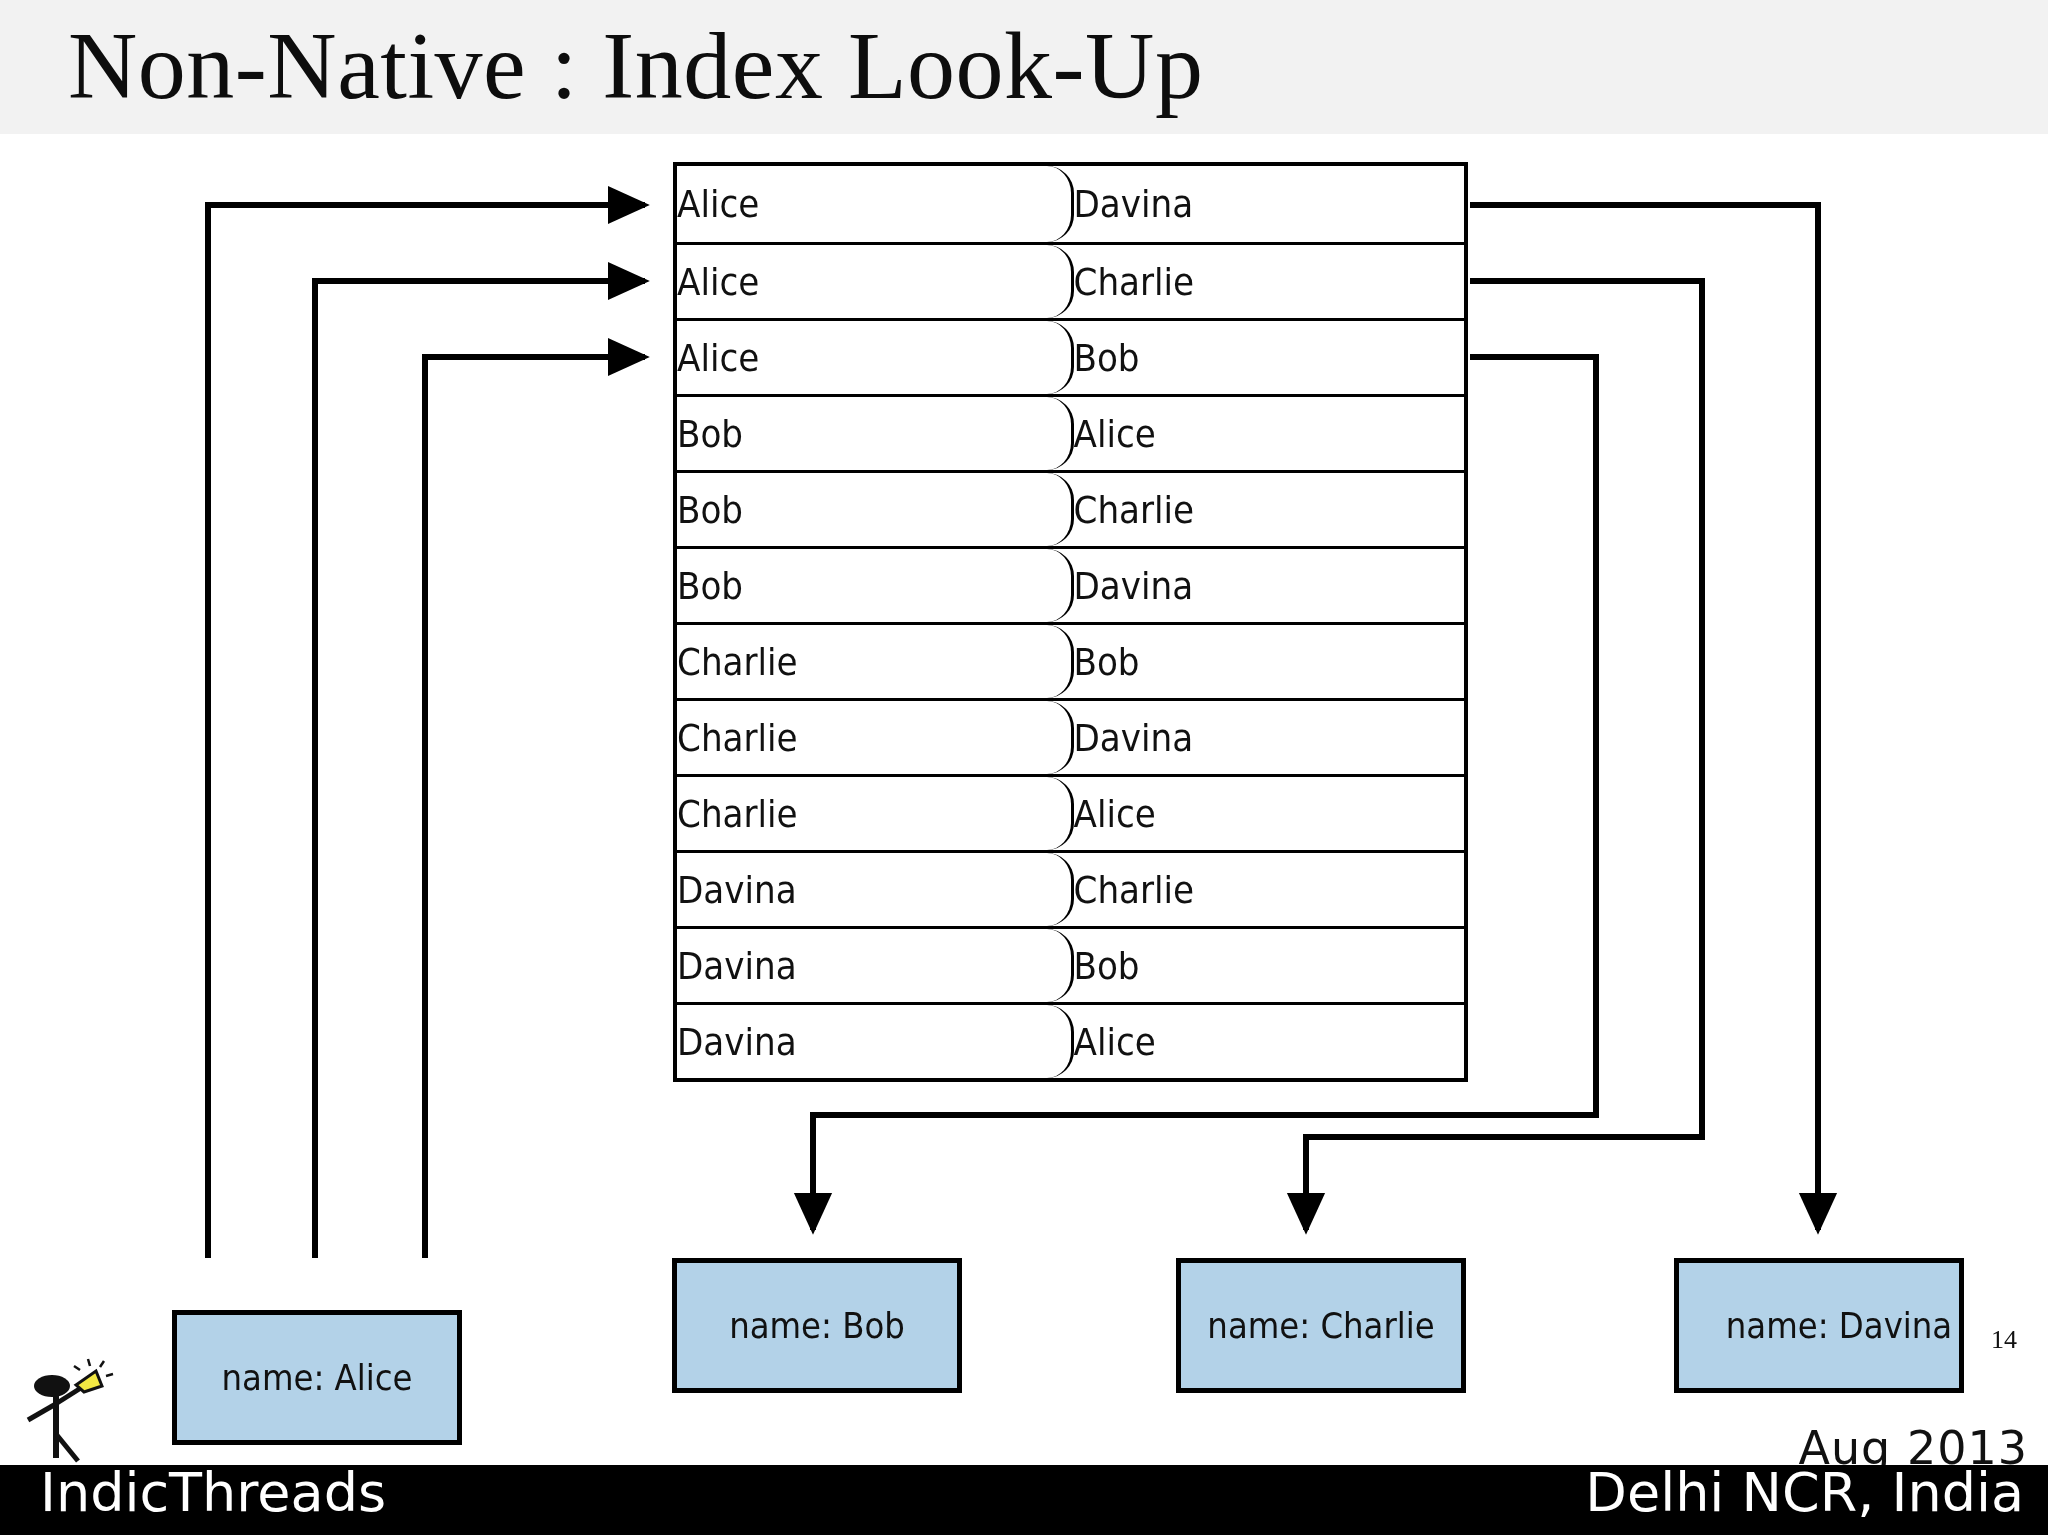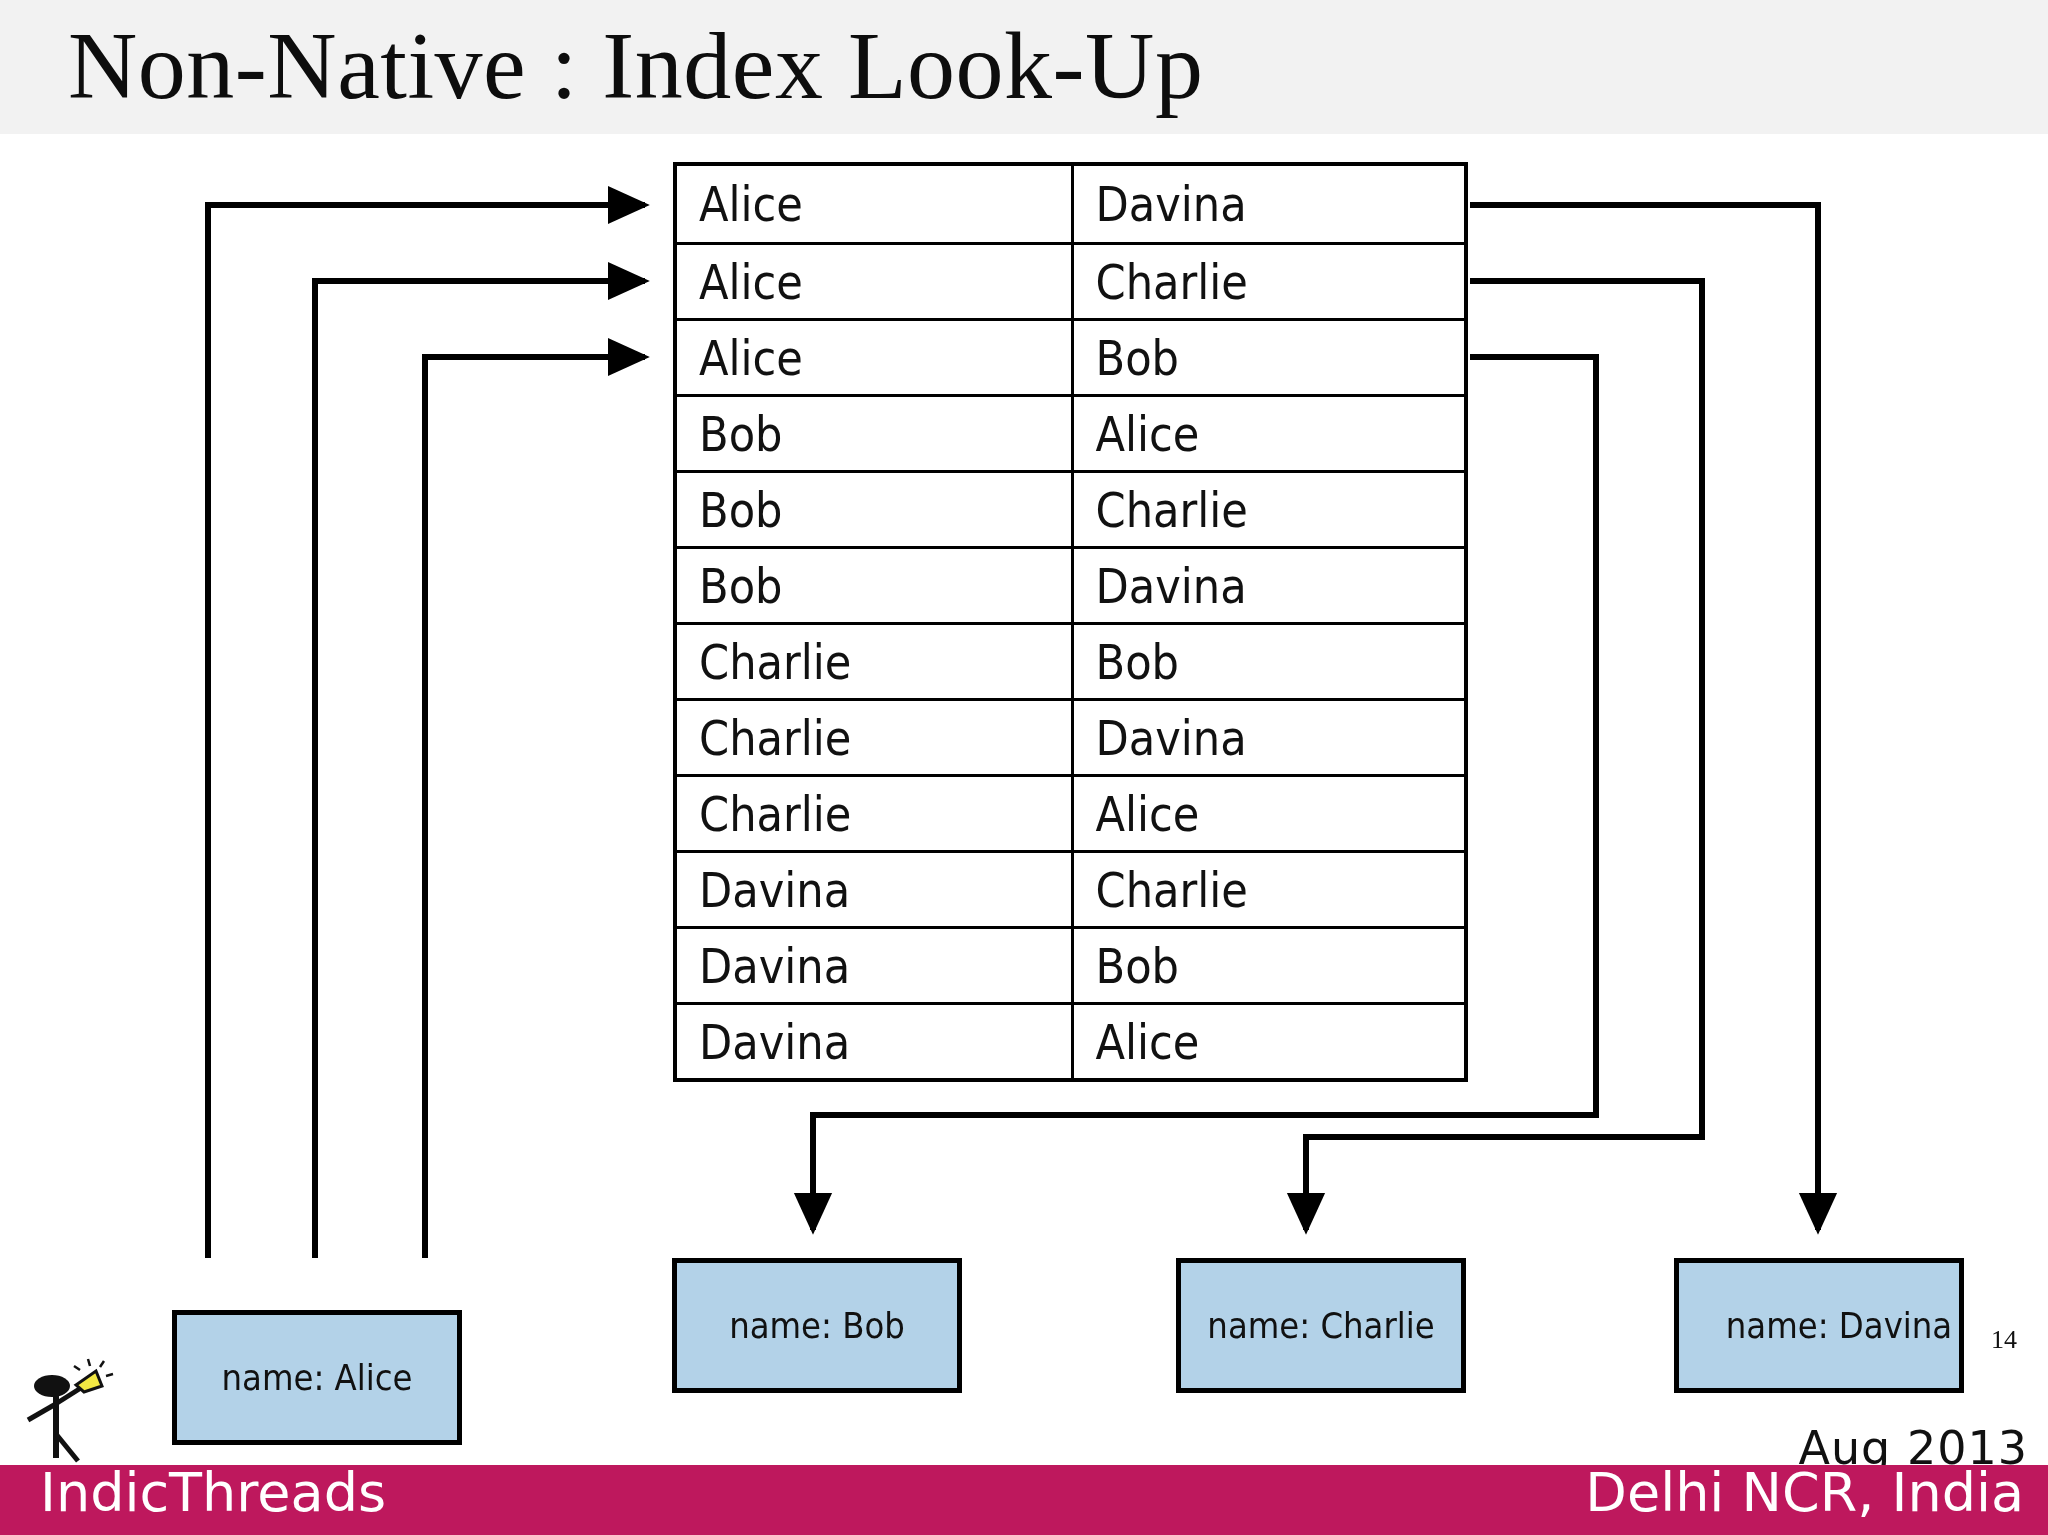--- a/index.html
+++ b/index.html
@@ -49,26 +49,26 @@
   .idx-row {
     display: flex;
     height: 76px;
     box-sizing: border-box;
   }
   .idx-row + .idx-row { border-top: 3px solid #000; }
   .idx-cell {
     box-sizing: border-box;
     display: flex;
     align-items: center;
-    padding-left: 22px;
     font-family: "DejaVu Sans Condensed", "Liberation Sans Narrow", "Liberation Sans", sans-serif;
-    font-size: 48px;
+    font-size: 38px;
     font-stretch: condensed;
     color: #111;
     white-space: nowrap;
+    border-radius: 27px;
   }
   .idx-cell.key { width: 397px; border-right: 3px solid #000; }
   .idx-cell.val { width: 391px; }
 
   
   .obj-box {
     position: absolute;
     width: 290px;
     height: 135px;
     background: #b3d2e8;
@@ -131,21 +131,21 @@
     z-index: 3;
   }
 
   
   #footer-bar {
     position: absolute;
     left: 0;
     top: 1465px;
     width: 2048px;
     height: 70px;
-    background: #be185d;
+    background: #000000;
     z-index: 6;
   }
   #footer-brand {
     position: absolute;
     left: 40px;
     top: -4px;
     font-family: "DejaVu Sans", "Liberation Sans", sans-serif;
     font-size: 54px;
     color: #ffffff;
     white-space: nowrap;

